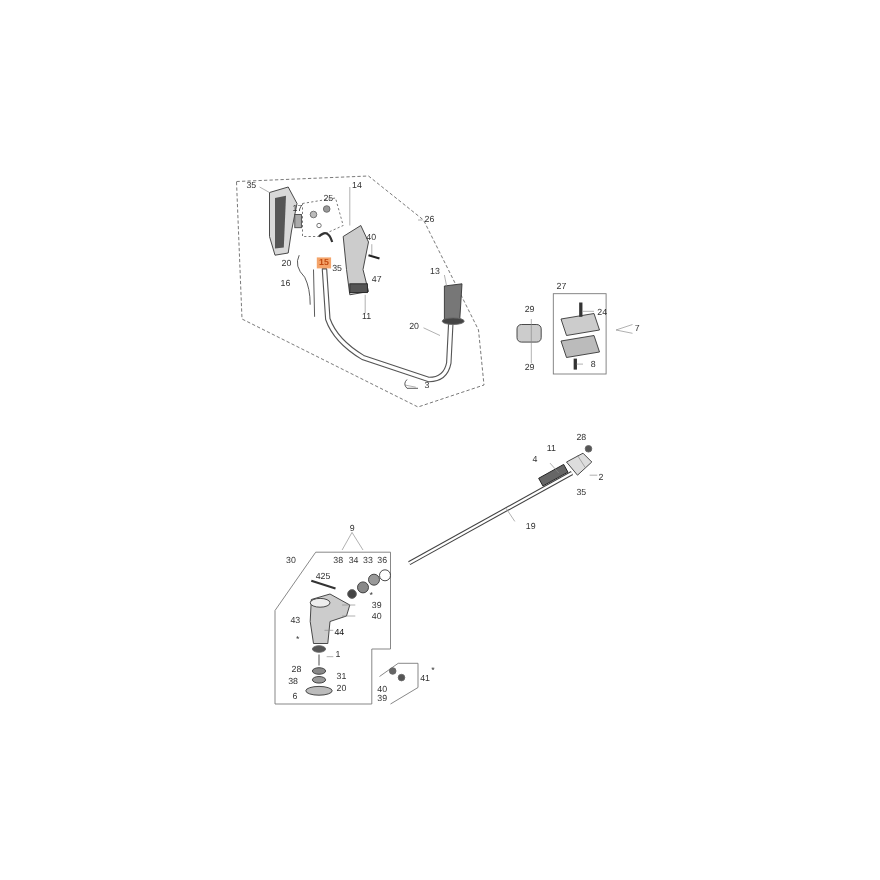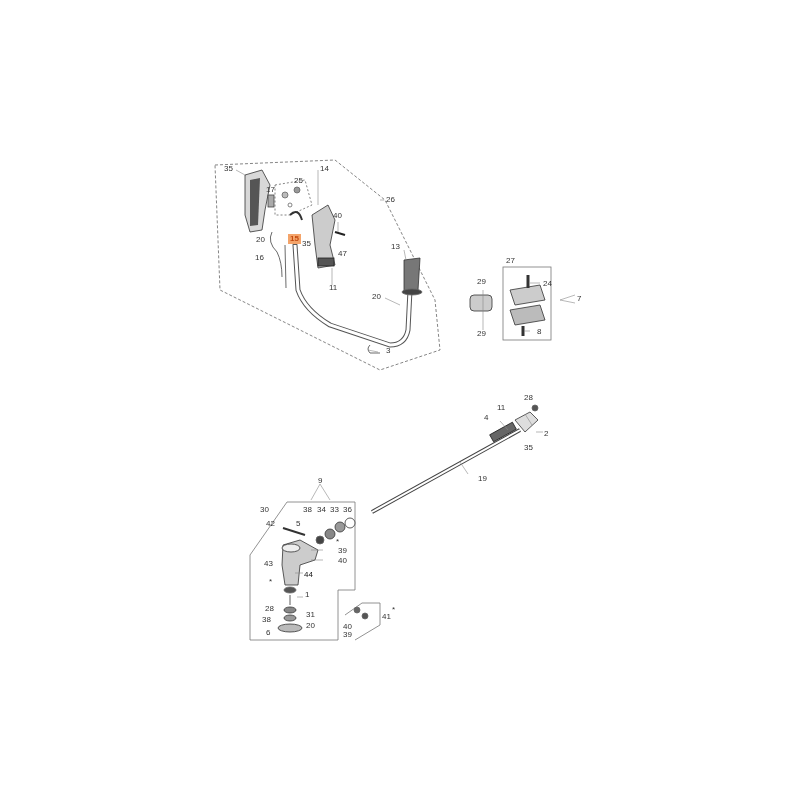--- a/index.html
+++ b/index.html
@@ -141,21 +141,21 @@
   <span class="lbl" style="left:524px;top:444px">35</span>
   <span class="lbl" style="left:478px;top:475px">19</span>
 
   
   <span class="lbl" style="left:318px;top:477px">9</span>
   <span class="lbl" style="left:260px;top:506px">30</span>
   <span class="lbl" style="left:303px;top:506px">38</span>
   <span class="lbl" style="left:317px;top:506px">34</span>
   <span class="lbl" style="left:330px;top:506px">33</span>
   <span class="lbl" style="left:343px;top:506px">36</span>
-  <span class="lbl" style="left:266px;top:520px">42</span>
+  <span class="lbl" style="left:287px;top:520px">42</span>
   <span class="lbl" style="left:296px;top:520px">5</span>
   <span class="lbl" style="left:336px;top:538px">*</span>
   <span class="lbl" style="left:338px;top:547px">39</span>
   <span class="lbl" style="left:338px;top:557px">40</span>
   <span class="lbl" style="left:264px;top:560px">43</span>
   <span class="lbl bold" style="left:304px;top:571px">44</span>
   <span class="lbl" style="left:269px;top:578px">*</span>
   <span class="lbl" style="left:305px;top:591px">1</span>
   <span class="lbl" style="left:265px;top:605px">28</span>
   <span class="lbl" style="left:306px;top:611px">31</span>

